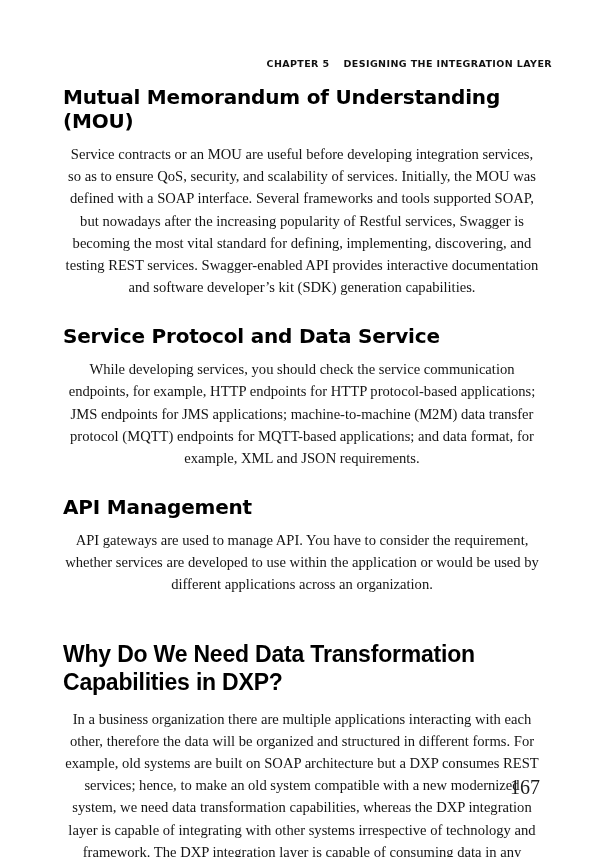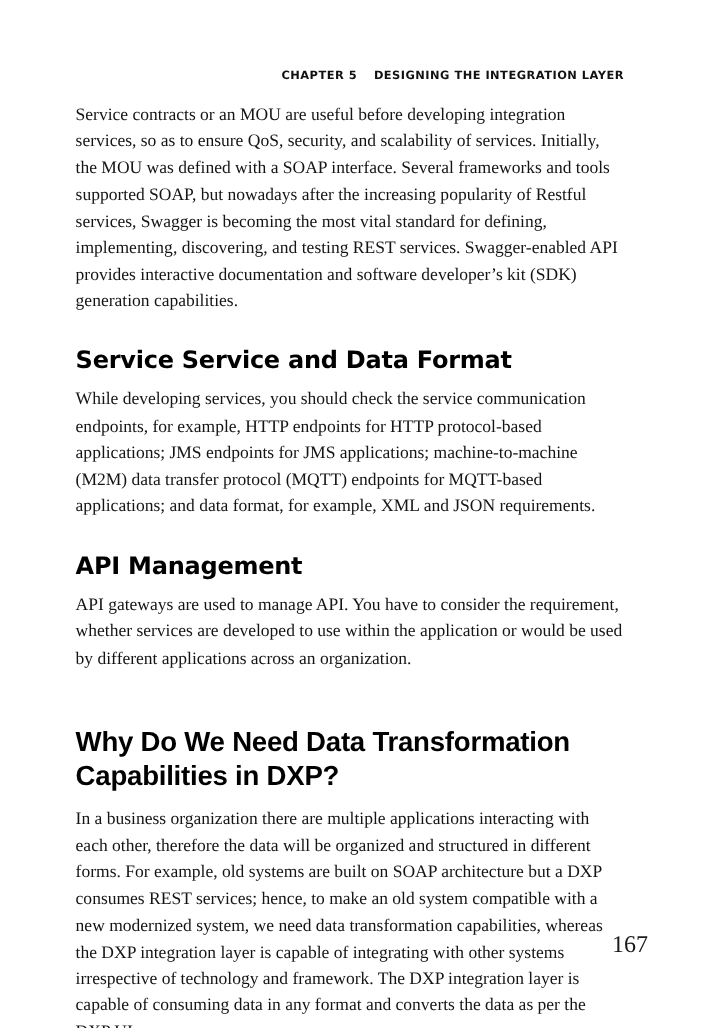--- a/index.html
+++ b/index.html
@@ -7,21 +7,21 @@
     padding: 0;
     background: #ffffff;
   }
   .page {
     position: relative;
     width: 600px;
     height: 857px;
     background: #ffffff;
     color: #1a1a1a;
     box-sizing: border-box;
-    padding: 58px 80px 0 63px;
+    padding: 58px 48px 0 63px;
     font-family: "Liberation Serif", serif;
     overflow: hidden;
   }
   .running-header {
     display: flex;
     justify-content: flex-end;
     align-items: baseline;
     gap: 14px;
     font-family: "DejaVu Sans", sans-serif;
     font-weight: bold;
@@ -51,44 +51,45 @@
     margin: 44px 0 12px 0;
     line-height: 1.22;
     max-width: 470px;
   }
   p.body-text {
     font-size: 14.6px;
     line-height: 1.52;
     margin: 0 0 10px 0;
     color: #141414;
     max-width: 478px;
-    text-align: left;
+    text-align: center;
   }
   .page-number {
     position: absolute;
     right: 60px;
     bottom: 58px;
     font-family: "Liberation Serif", serif;
     font-size: 20px;
     color: #1a1a1a;
   }
 </style>
 </head>
 <body>
 
 <div class="page">
 
   <div class="running-header">
     <span>CHAPTER 5</span>
     <span>DESIGNING THE INTEGRATION LAYER</span>
   </div>
 
+  <h2 class="section-heading first">Mutual Memorandum of Understanding (MOU)</h2>
   <p class="body-text">Service contracts or an MOU are useful before developing integration services, so as to ensure QoS, security, and scalability of services. Initially, the MOU was defined with a SOAP interface. Several frameworks and tools supported SOAP, but nowadays after the increasing popularity of Restful services, Swagger is becoming the most vital standard for defining, implementing, discovering, and testing REST services. Swagger-enabled API provides interactive documentation and software developer’s kit (SDK) generation capabilities.</p>
 
-  <h2 class="section-heading">Service Service and Data Format</h2>
+  <h2 class="section-heading">Service Protocol and Data Service</h2>
   <p class="body-text">While developing services, you should check the service communication endpoints, for example, HTTP endpoints for HTTP protocol-based applications; JMS endpoints for JMS applications; machine-to-machine (M2M) data transfer protocol (MQTT) endpoints for MQTT-based applications; and data format, for example, XML and JSON requirements.</p>
 
   <h2 class="section-heading">API Management</h2>
   <p class="body-text">API gateways are used to manage API. You have to consider the requirement, whether services are developed to use within the application or would be used by different applications across an organization.</p>
 
   <h1 class="major-heading">Why Do We Need Data Transformation Capabilities in DXP?</h1>
   <p class="body-text">In a business organization there are multiple applications interacting with each other, therefore the data will be organized and structured in different forms. For example, old systems are built on SOAP architecture but a DXP consumes REST services; hence, to make an old system compatible with a new modernized system, we need data transformation capabilities, whereas the DXP integration layer is capable of integrating with other systems irrespective of technology and framework. The DXP integration layer is capable of consuming data in any format and converts the data as per the DXP UI</p>
 
   <div class="page-number">167</div>
 

